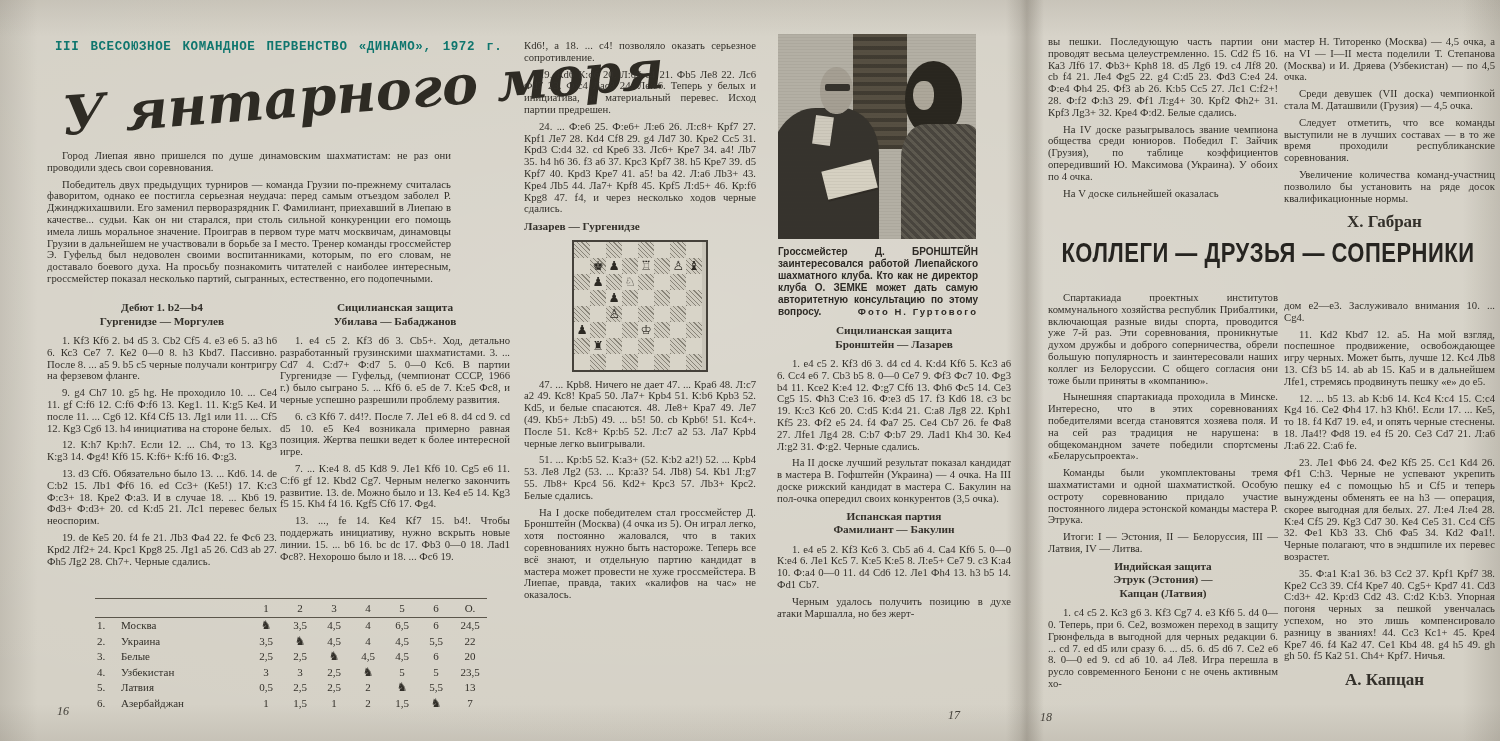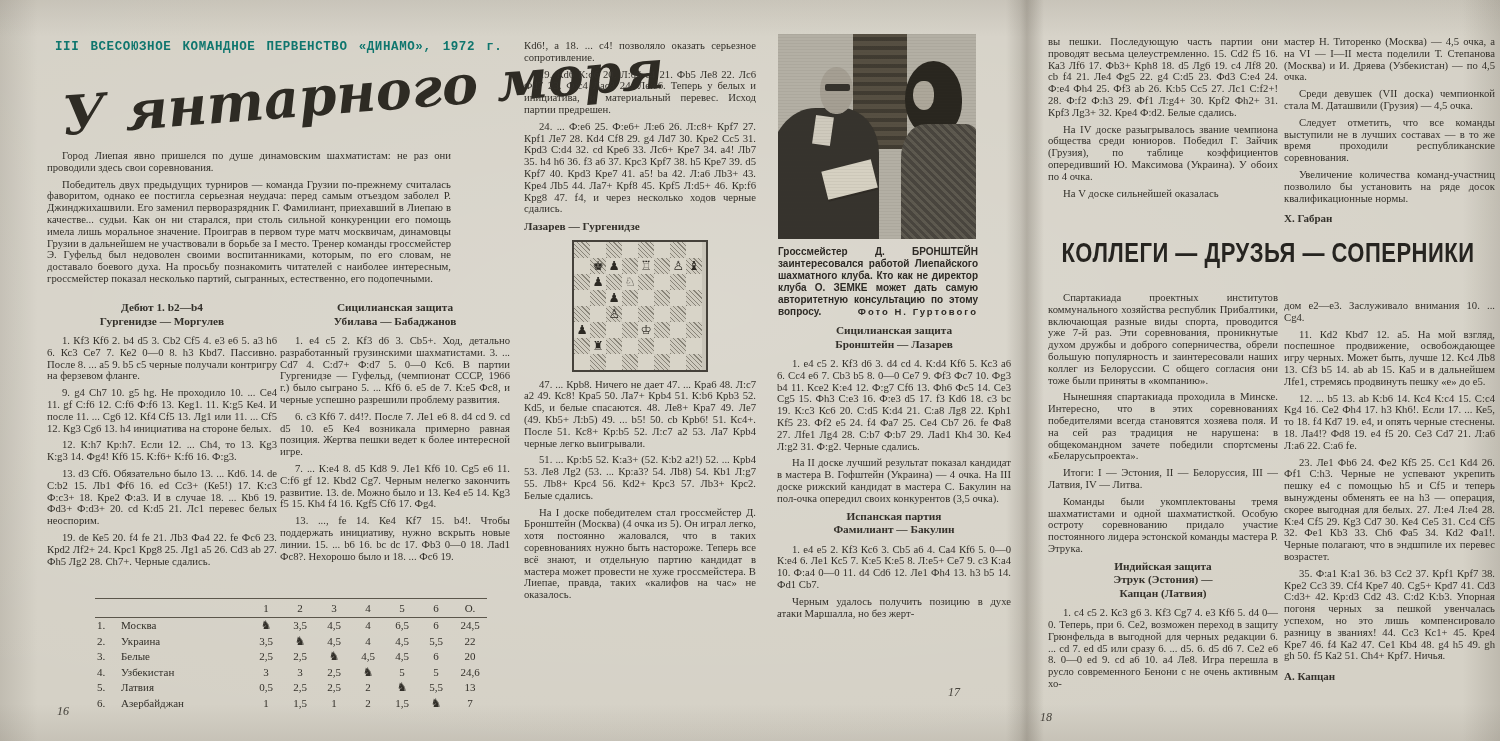--- a/index.html
+++ b/index.html
@@ -28,21 +28,21 @@
   #colP{left:777px;top:322px;width:234px;}
   #colRA{left:1048px;top:36px;width:230px;}
   #colRB{left:1284px;top:36px;width:211px;}
   #colRC{left:1048px;top:292px;width:230px;}
   #colRD{left:1284px;top:300px;width:211px;}
 
   .para{margin:0 0 5px;text-indent:15px;text-align:justify;font-size:10.7px;line-height:11.8px;}
   .para.cont{text-indent:0;}
   .ghead{text-align:center;font-weight:bold;font-size:11.3px;line-height:13.5px;margin:2px 0 7px;}
   .dhead{font-weight:bold;font-size:11.3px;line-height:13.5px;margin:4px 0 6px;}
-  .sig{text-align:left;font-weight:bold;font-size:11px;margin:8px 10px 0 0;}
+  .sig{text-align:center;font-weight:bold;font-size:17px;margin:8px 10px 0 0;}
 
   .section-title{left:1040px;top:238px;width:456px;text-align:center;
       font-family:"Liberation Sans",sans-serif;font-weight:bold;font-size:22px;
       letter-spacing:.5px;color:#262420;transform:scaleY(1.22);transform-origin:top center;white-space:nowrap;}
 
   
   #xtable{left:95px;top:598px;width:392px;}
   #xtable table{width:100%;border-collapse:collapse;font-size:11px;color:#33302a;}
   #xtable thead td{border-top:1px solid #5b564b;border-bottom:1px solid #5b564b;
       padding:3px 0 3px;text-align:center;}
@@ -76,21 +76,21 @@
   .woman-face{position:absolute;right:21%;top:23%;width:11%;height:14%;background:#ada79a;border-radius:50% 45% 50% 55%;}
   .woman-body{position:absolute;right:-3%;bottom:0;width:41%;height:56%;border-radius:30% 20% 0 0;background:
       repeating-linear-gradient(45deg, rgba(0,0,0,.22) 0 3px, rgba(0,0,0,0) 3px 6px),#5d594f;}
 
   .photo-cap{left:778px;top:246px;width:200px;font-family:"Liberation Sans",sans-serif;
       font-weight:bold;font-size:10px;line-height:12px;text-align:justify;color:#2d2a25;}
   .photo-credit{left:778px;top:306px;width:200px;text-align:right;font-family:"Liberation Sans",sans-serif;
       font-weight:bold;font-size:9.5px;letter-spacing:2px;color:#2d2a25;}
 
   .pageno{position:absolute;font-style:italic;font-size:12px;color:#45423b;}
-  #pn16{left:57px;top:704px;} #pn17{left:948px;top:685px;} #pn18{left:1040px;top:710px;}
+  #pn16{left:57px;top:704px;} #pn17{left:948px;top:708px;} #pn18{left:1040px;top:710px;}
 </style>
 </head>
 <body>
 
 <div class="stage">
   <div class="fold"></div>
 
   <div class="abs kicker">III ВСЕСОЮЗНОЕ КОМАНДНОЕ ПЕРВЕНСТВО «ДИНАМО», 1972 г.</div>
   <div class="abs script-title">У янтарного моря</div>
 
@@ -170,21 +170,21 @@
           </tr>
           <tr>
             <td class="num">4.</td>
             <td class="team">Узбекистан</td>
             <td class="c">3</td>
             <td class="c">3</td>
             <td class="c">2,5</td>
             <td class="c diag-glyph">♞</td>
             <td class="c">5</td>
             <td class="c">5</td>
-            <td class="c">24,6</td>
+            <td class="c">23,5</td>
           </tr>
           <tr>
             <td class="num">5.</td>
             <td class="team">Латвия</td>
             <td class="c">0,5</td>
             <td class="c">2,5</td>
             <td class="c">2,5</td>
             <td class="c">2</td>
             <td class="c diag-glyph">♞</td>
             <td class="c">5,5</td>
@@ -347,22 +347,22 @@
       <p class="para">Следует отметить, что все команды выступили не в лучших составах — в то же время проходили республиканские соревнования.</p>
       <p class="para">Увеличение количества команд-участниц позволило бы установить на ряде досок квалификационные нормы.</p>
       <div class="sig">Х. Габран</div>
     </div>
 
   <div class="abs section-title">КОЛЛЕГИ — ДРУЗЬЯ — СОПЕРНИКИ</div>
 
   <div class="col" id="colRC">
       <p class="para">Спартакиада проектных институтов коммунального хозяйства республик Прибалтики, включающая разные виды спорта, проводится уже 7-й раз. Эти соревнования, проникнутые духом дружбы и доброго соперничества, обрели большую популярность и заинтересовали наших коллег из Белоруссии. С общего согласия они тоже были приняты в «компанию».</p>
       <p class="para">Нынешняя спартакиада проходила в Минске. Интересно, что в этих соревнованиях победителями всегда становятся хозяева поля. И на сей раз традиция не нарушена: в общекомандном зачете победили спортсмены «Беларусьпроекта».</p>
+      <p class="para">Команды были укомплектованы тремя шахматистами и одной шахматисткой. Особую остроту соревнованию придало участие постоянного лидера эстонской команды мастера Р. Этрука.</p>
       <p class="para">Итоги: I — Эстония, II — Белоруссия, III — Латвия, IV — Литва.</p>
-      <p class="para">Команды были укомплектованы тремя шахматистами и одной шахматисткой. Особую остроту соревнованию придало участие постоянного лидера эстонской команды мастера Р. Этрука.</p>
       <div class="ghead">
         <div>Индийская защита</div>
         <div>Этрук (Эстония) —</div>
         <div>Капцан (Латвия)</div>
       </div>
       <p class="para">1. с4 с5 2. Кс3 g6 3. Кf3 Сg7 4. е3 Кf6 5. d4 0—0. Теперь, при 6. Се2, возможен переход в защиту Грюнфельда в выгодной для черных редакции 6. ... cd 7. ed d5 или сразу 6. ... d5. 6. d5 d6 7. Се2 е6 8. 0—0 ed 9. cd а6 10. а4 Ле8. Игра перешла в русло современного Бенони с не очень активным хо-</p>
     </div>
   <div class="col" id="colRD">
       <p class="para cont">дом е2—е3. Заслуживало внимания 10. ... Сg4.</p>
       <p class="para">11. Кd2 Кbd7 12. а5. На мой взгляд, поспешное продвижение, освобождающее игру черных. Может быть, лучше 12. Кс4 Лb8 13. Сf3 b5 14. ab ab 15. Ка5 и в дальнейшем Лfе1, стремясь продвинуть пешку «е» до е5.</p>

